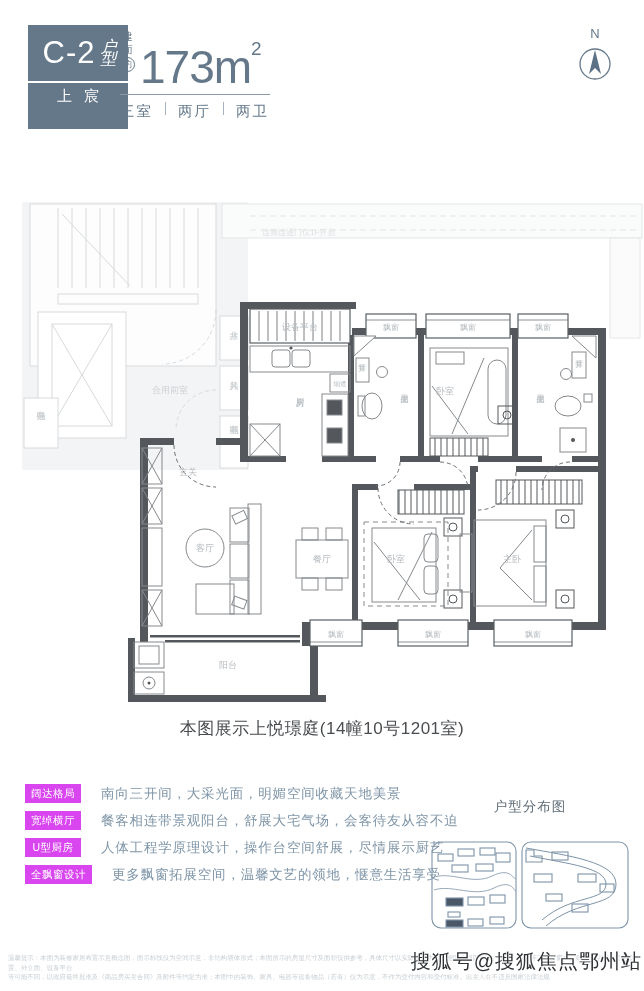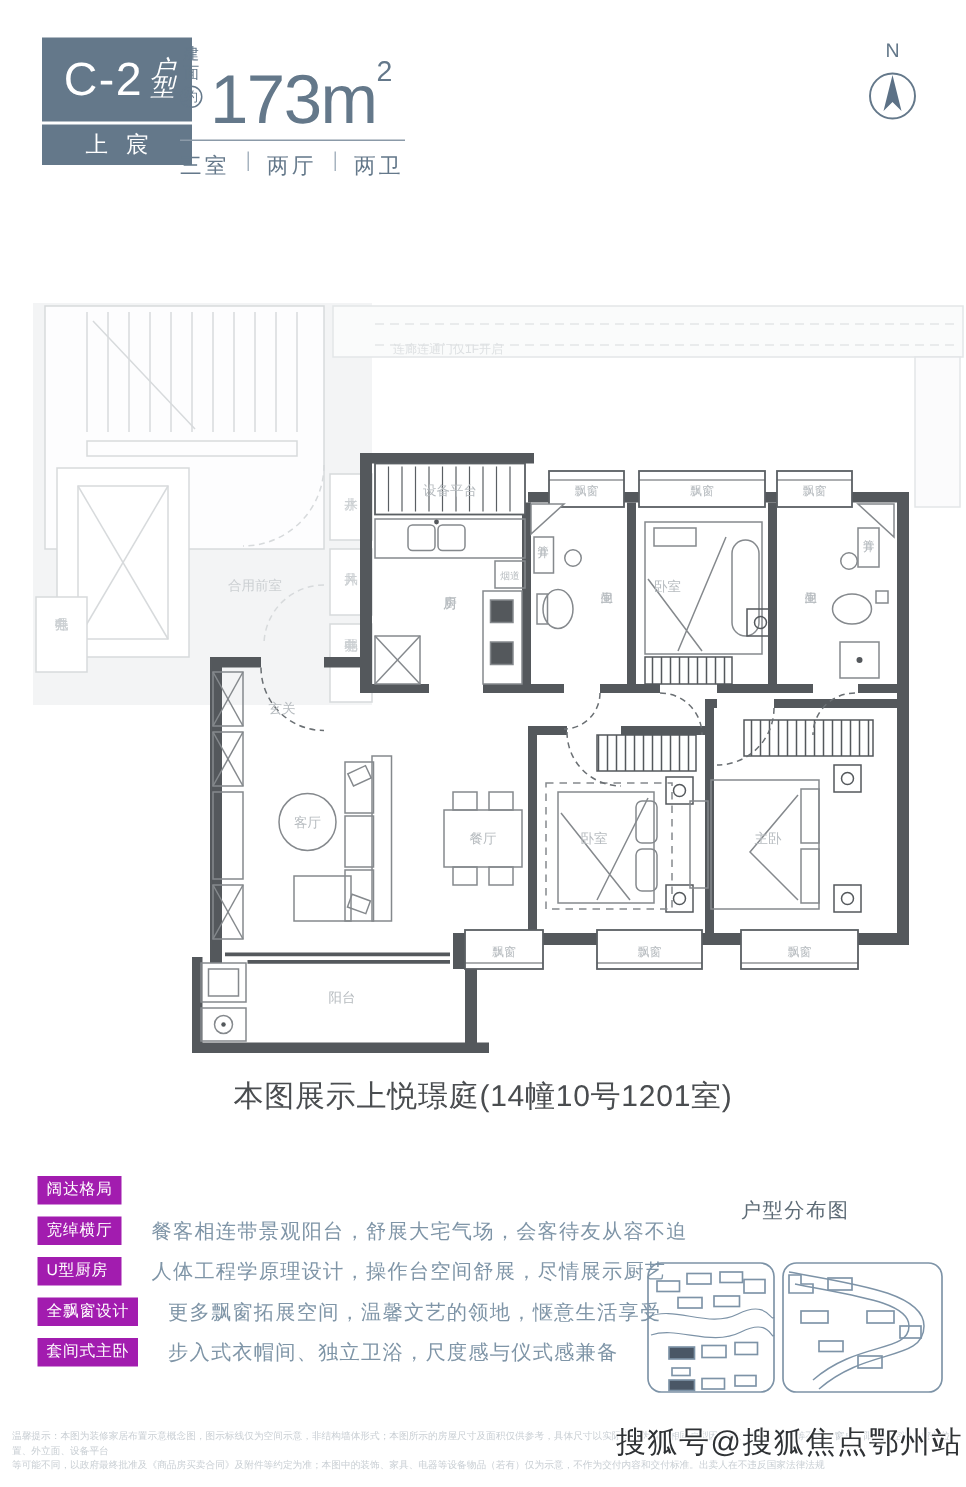--- a/index.html
+++ b/index.html
@@ -1,45 +1,45 @@
 <!DOCTYPE html>
 <html><head>
 <meta charset="utf-8">
 <style>
   html,body{margin:0;padding:0;background:#fff;}
   .page{position:relative;width:644px;height:991px;background:#fff;overflow:hidden;
         font-family:"Liberation Sans","DejaVu Sans",sans-serif;}
   
-  .hbadge{position:absolute;left:28px;top:25px;width:100px;height:85px;background:#64788a;color:#fff;}
+  .hbadge{position:absolute;left:28px;top:25px;width:100px;height:104px;background:#64788a;color:#fff;}
   .hbadge .row1{height:56px;display:flex;align-items:center;justify-content:center;border-bottom:2px solid #fff;}
   .hbadge .code{font-size:31px;letter-spacing:1px;}
   .hbadge .tlabel{display:inline-block;width:13px;font-size:16px;line-height:12px;margin-left:5px;word-break:break-all;font-style:italic;}
   .hbadge .row2{height:26px;display:flex;align-items:center;justify-content:center;font-size:15px;letter-spacing:12px;text-indent:12px;text-align:right;}
   .harea{position:absolute;left:120px;top:27px;color:#64788a;}
   .harea .top{display:flex;align-items:flex-start;}
   .hlabelcol{display:flex;flex-direction:column;align-items:center;margin-top:3px;margin-right:5px;}
   .hlabelcol span{font-size:10.5px;line-height:13px;color:#64788a;}
   .hlabelcol span.circled{width:13px;height:13px;border:1px solid #64788a;border-radius:50%;
         display:flex;align-items:center;justify-content:center;font-size:9px;margin-top:1px;}
   .bigarea{font-size:46px;line-height:44px;font-weight:500;letter-spacing:-1px;}
   .bigarea sup{font-size:19px;vertical-align:28px;letter-spacing:0;}
   .harea .rule{width:150px;border-top:1px solid #8b9aa8;margin:5px 0 7px 0;}
   .hlayout{font-size:14.5px;letter-spacing:2px;color:#64788a;display:flex;align-items:flex-start;}
   .hlayout .sep{display:inline-block;width:1px;height:13px;background:#a7b4c0;margin:0 12px;}
   .compass{position:absolute;left:570px;top:26px;width:50px;text-align:center;color:#64788a;}
   .compass .n{font-size:13px;margin-bottom:1px;}
   
   .plan{position:absolute;left:0;top:190px;}
   .caption{position:absolute;left:0;top:717px;width:644px;text-align:center;
-           font-size:20px;color:#4a4d50;letter-spacing:0.5px;}
+           font-size:17px;color:#4a4d50;letter-spacing:0.5px;}
   
   .features{position:absolute;left:25px;top:784px;}
   .feat{display:flex;align-items:center;margin-bottom:8px;height:19px;}
-  .ftag{background:#a21caf;color:#fff;font-size:10.5px;line-height:19px;padding:0 6px;min-width:44px;
-        letter-spacing:0.5px;}
+  .ftag{background:#d946ef;color:#fff;font-size:10.5px;line-height:19px;padding:0 6px;min-width:44px;
+        text-align:center;letter-spacing:0.5px;}
   .fdesc{margin-left:20px;font-size:13.5px;color:#7f95a7;letter-spacing:0.8px;}
   
   .distmap{position:absolute;left:430px;top:798px;width:200px;}
   .distmap .dtitle{text-align:center;font-size:13.5px;color:#5d6b76;letter-spacing:1px;margin-bottom:24px;}
   
   .disclaimer{position:absolute;left:8px;top:953px;width:980px;transform:scale(0.645);
               transform-origin:left top;color:#c9cfd4;font-size:10px;line-height:15px;}
   .watermark{position:absolute;right:2px;top:948px;font-size:20px;font-weight:normal;color:#2f3235;
              letter-spacing:1px;text-shadow:0 0 2px #fff,1px 1px 0 #fff,-1px -1px 0 #fff;}
   svg text{font-family:"Liberation Sans","DejaVu Sans",sans-serif;}
@@ -296,36 +296,33 @@
       <text x="433" y="447" font-size="8">飘窗</text>
       <text x="533" y="447" font-size="8">飘窗</text>
     </g>
   </svg>
 
   <div class="caption">本图展示上悦璟庭(14幢10号1201室)</div>
 
   <div class="features">
     <div class="feat">
       <span class="ftag">阔达格局</span>
+      <span class="fdesc">南向三开间，大采光面，明媚空间收藏天地美景</span>
     </div>
     <div class="feat">
       <span class="ftag">宽绰横厅</span>
       <span class="fdesc">餐客相连带景观阳台，舒展大宅气场，会客待友从容不迫</span>
     </div>
     <div class="feat">
       <span class="ftag">U型厨房</span>
       <span class="fdesc">人体工程学原理设计，操作台空间舒展，尽情展示厨艺</span>
     </div>
     <div class="feat">
       <span class="ftag">全飘窗设计</span>
       <span class="fdesc">更多飘窗拓展空间，温馨文艺的领地，惬意生活享受</span>
-    </div>
-    <div class="feat">
-      <span class="ftag">套间式主卧</span>
-      <span class="fdesc">步入式衣帽间、独立卫浴，尺度感与仪式感兼备</span>
     </div>
   </div>
 
   <div class="distmap">
     <div class="dtitle">户型分布图</div>
     <svg width="200" height="92" viewBox="0 0 200 92" stroke="#7d93a7" fill="none" stroke-width="1.1">
       <rect x="2" y="2" width="84" height="86" rx="9"></rect>
       <rect x="92" y="2" width="106" height="86" rx="9"></rect>
       <path d="M2,38 C20,30 42,46 62,36 S84,42 86,38" stroke-width="0.8"></path>
       <path d="M4,50 C22,44 44,58 64,48 S84,54 86,50" stroke-width="0.8"></path>

